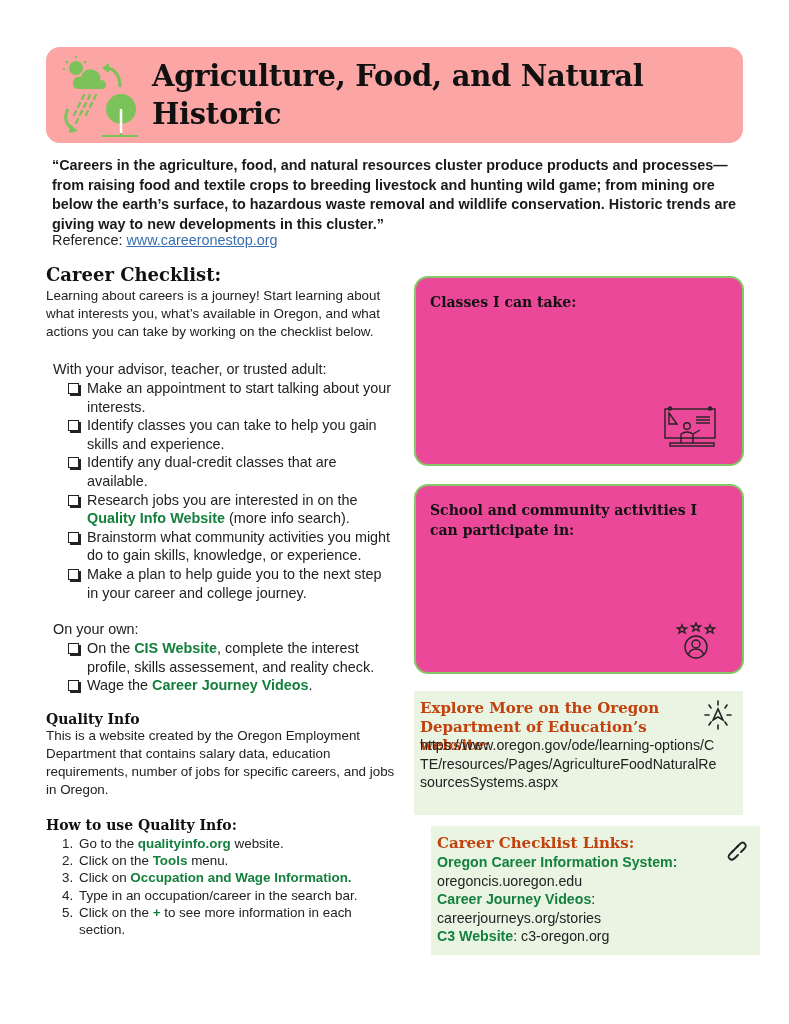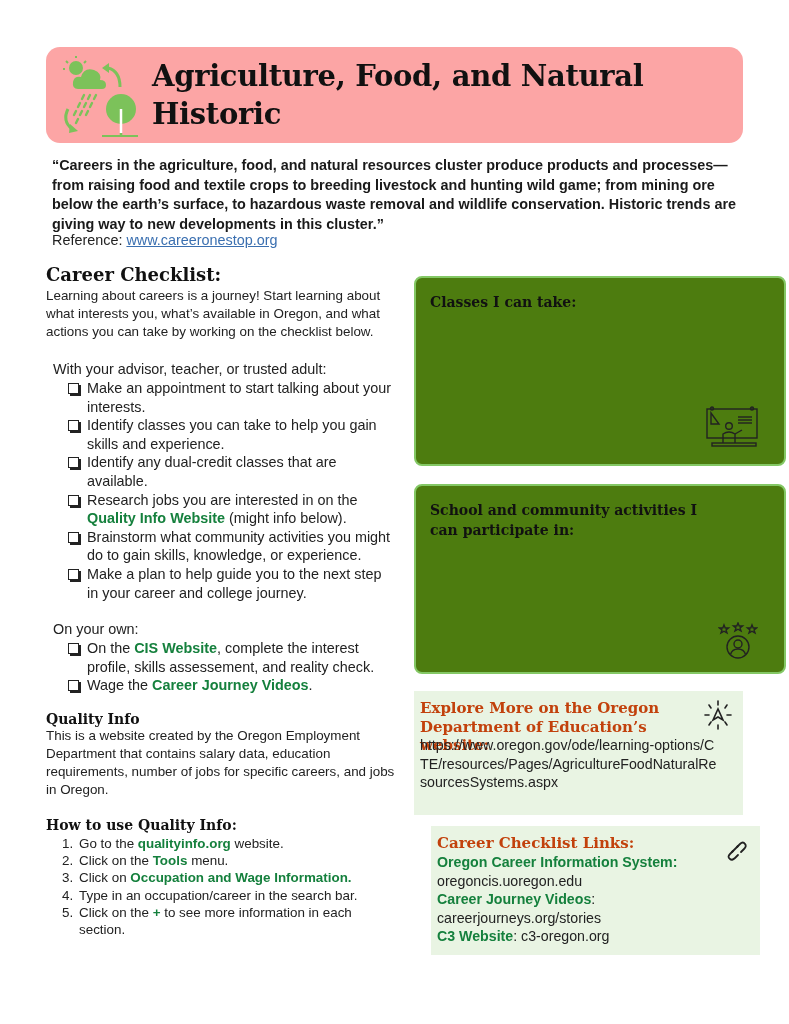--- a/index.html
+++ b/index.html
@@ -23,21 +23,21 @@
   .p { font-size:13.4px; line-height:18px; color:#222; }
   .sub { font-size:14.4px; line-height:19px; color:#222; margin-left:7px; }
   ul.check { list-style:none; margin:0; padding:0 0 0 22px; }
   ul.check li { position:relative; padding-left:19px; font-size:14.4px; line-height:18.6px; color:#222; }
   ul.check li .box { position:absolute; left:0; top:4px; width:9px; height:9px;
                      border:1.5px solid #222; box-shadow:2px 2px 0 #222; }
   ol.steps { margin:0; padding:0 0 0 31px; }
   ol.steps li { font-size:13.4px; line-height:17.2px; color:#222; padding-left:2px; }
   b { font-weight:bold; color:#15803d; }
 
-  .panel { position:absolute; border:2px solid #84c865; border-radius:8px; background:#4d7c0f;padding-left:42px; }
+  .panel { position:absolute; border:2px solid #84c865; border-radius:14px; background:#ec4899; }
   .panel .title { position:absolute; left:14px; top:14px; font-family:"DejaVu Serif","Liberation Serif",serif;
                   font-weight:bold; font-size:14px; line-height:20px; color:#111; }
   .green-box { position:absolute; background:#e9f4e3; font-family:"Liberation Sans", sans-serif; }
   .green-box .gb-title { font-family:"DejaVu Serif","Liberation Serif",serif; font-weight:bold; font-size:15px; line-height:18.5px; color:#c2410c; }
   .green-box .gb-text { font-size:14.2px; line-height:18.5px; color:#222; }
 </style>
 </head>
 <body>
 
 <div class="header">
@@ -84,21 +84,21 @@
 
 <div class="left">
   <div class="h2">Career Checklist:</div>
   <div class="p" style="margin-top:1px;">Learning about careers is a journey! Start learning about what interests you, what’s available in Oregon, and what actions you can take by working on the checklist below.</div>
 
   <div class="sub" style="margin-top:19px;">With your advisor, teacher, or trusted adult:</div>
   <ul class="check">
     <li><span class="box"></span><span>Make an appointment to start talking about your interests.</span></li>
     <li><span class="box"></span><span>Identify classes you can take to help you gain skills and experience.</span></li>
     <li><span class="box"></span><span>Identify any dual-credit classes that are available.</span></li>
-    <li><span class="box"></span><span>Research jobs you are interested in on the </span><b>Quality Info Website</b><span> (might info below).</span></li>
+    <li><span class="box"></span><span>Research jobs you are interested in on the </span><b>Quality Info Website</b><span> (more info search).</span></li>
     <li><span class="box"></span><span>Brainstorm what community activities you might do to gain skills, knowledge, or experience.</span></li>
     <li><span class="box"></span><span>Make a plan to help guide you to the next step in your career and college journey.</span></li>
   </ul>
 
   <div class="sub" style="margin-top:18px;">On your own:</div>
   <ul class="check">
     <li><span class="box"></span><span>On the </span><b>CIS Website</b><span>, complete the interest profile, skills assessement, and reality check.</span></li>
     <li><span class="box"></span><span>Wage the </span><b>Career Journey Videos</b><span>.</span></li>
   </ul>
 

